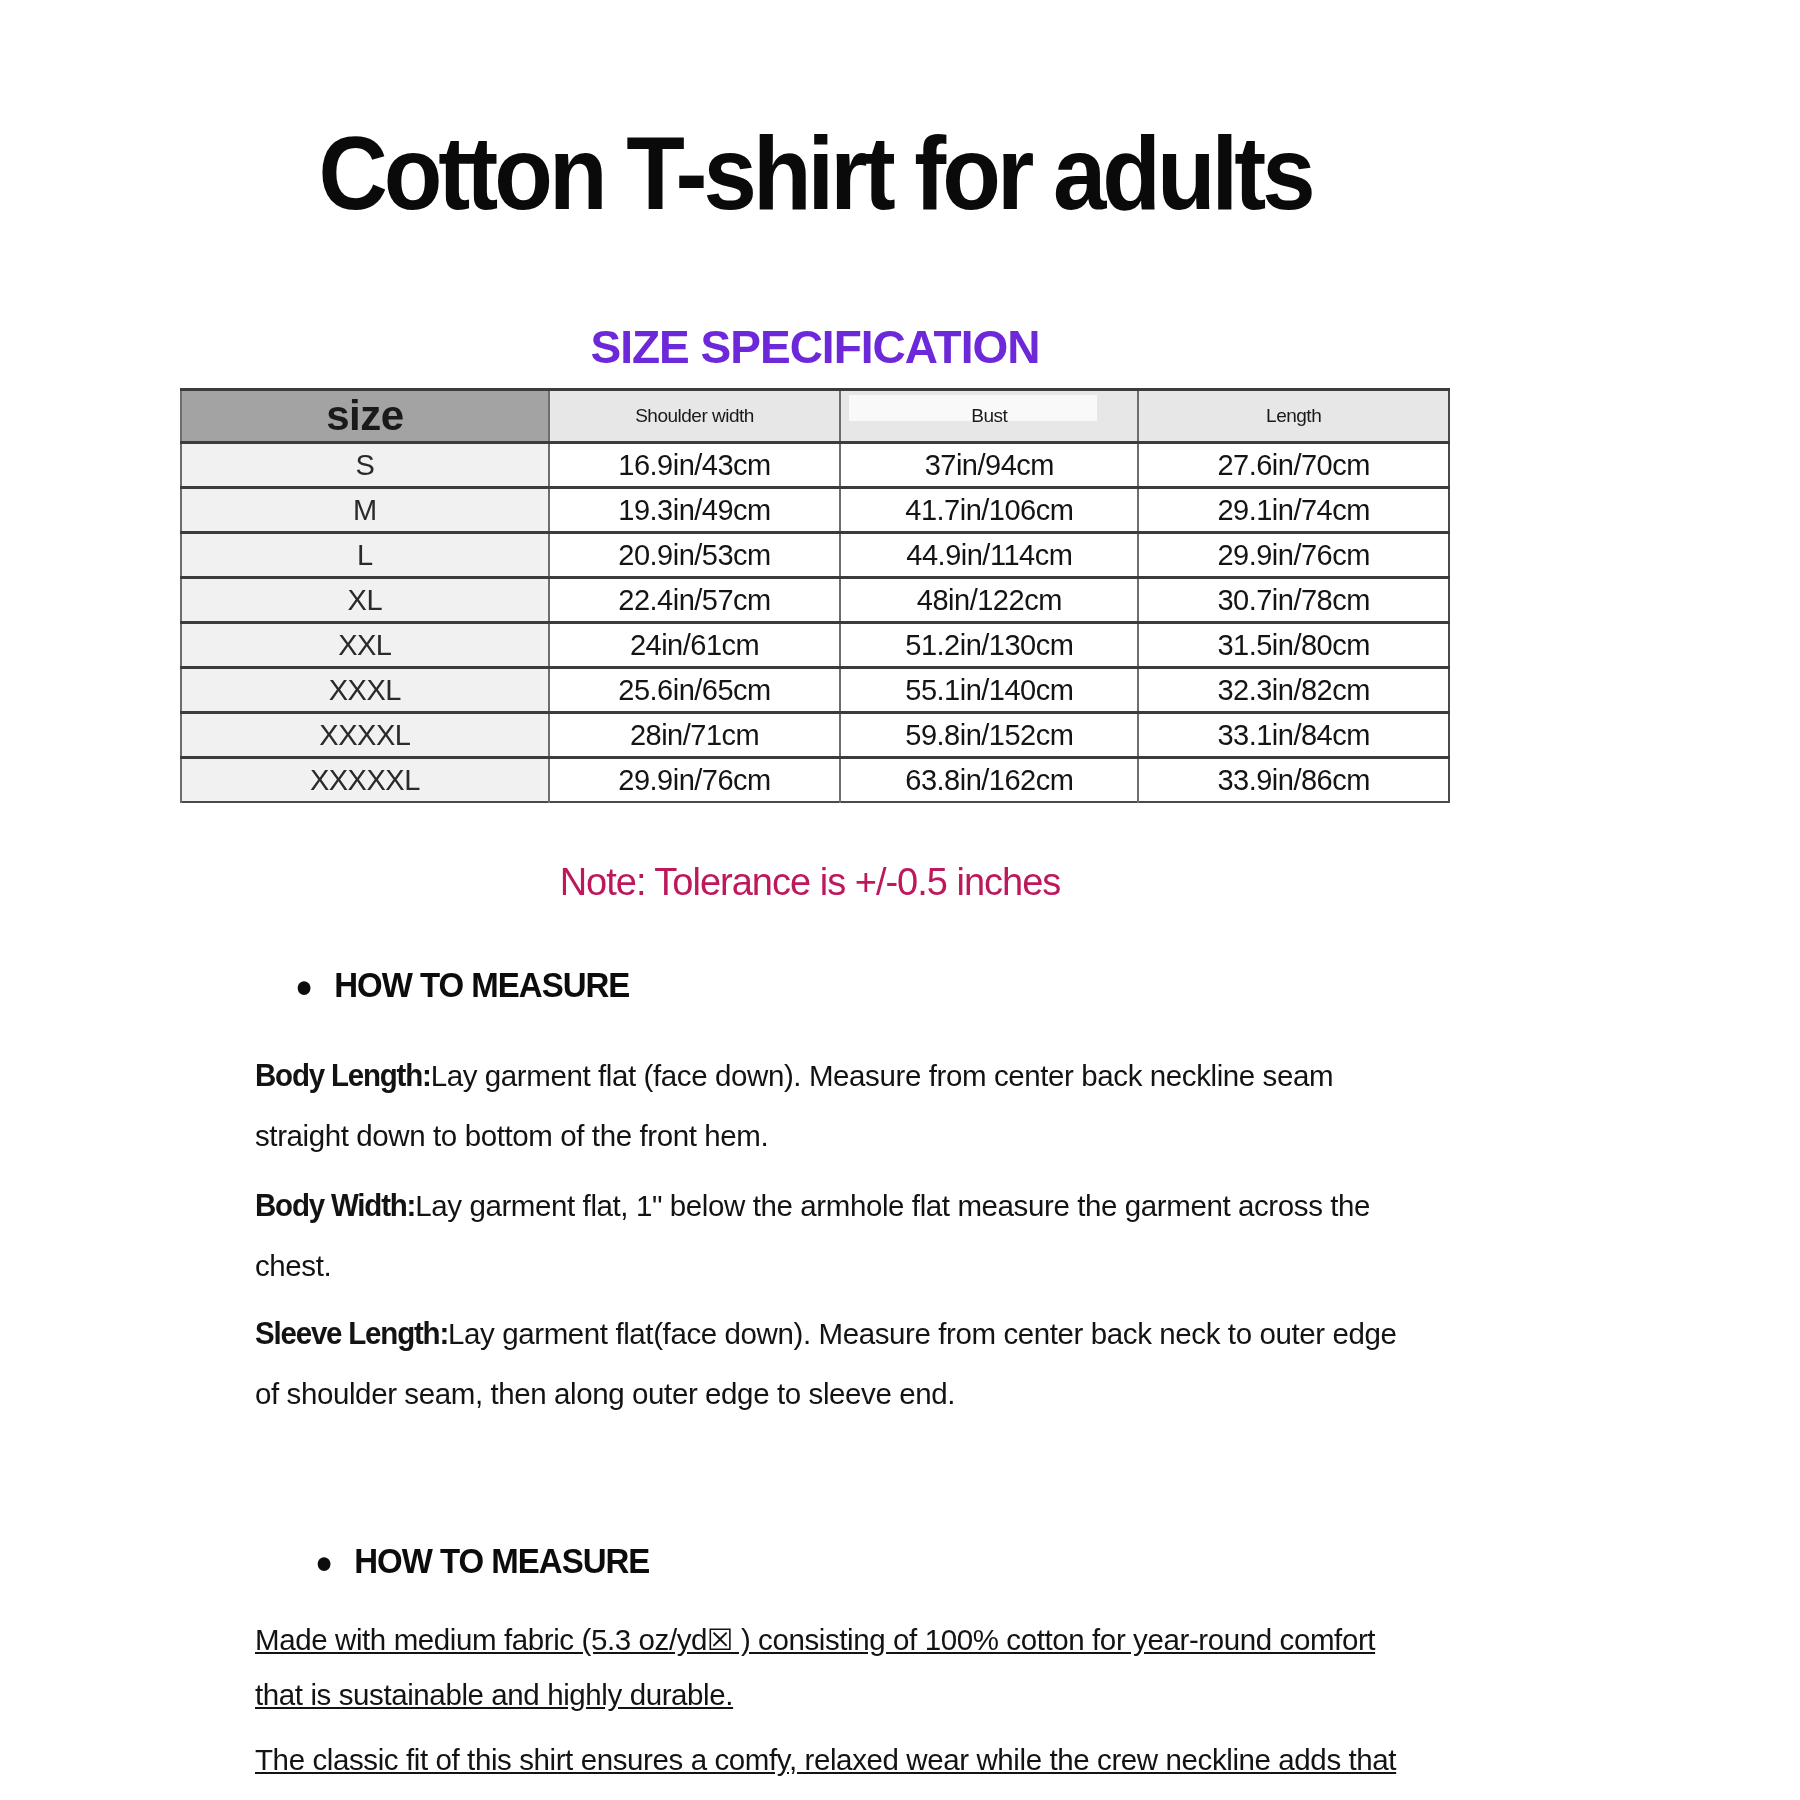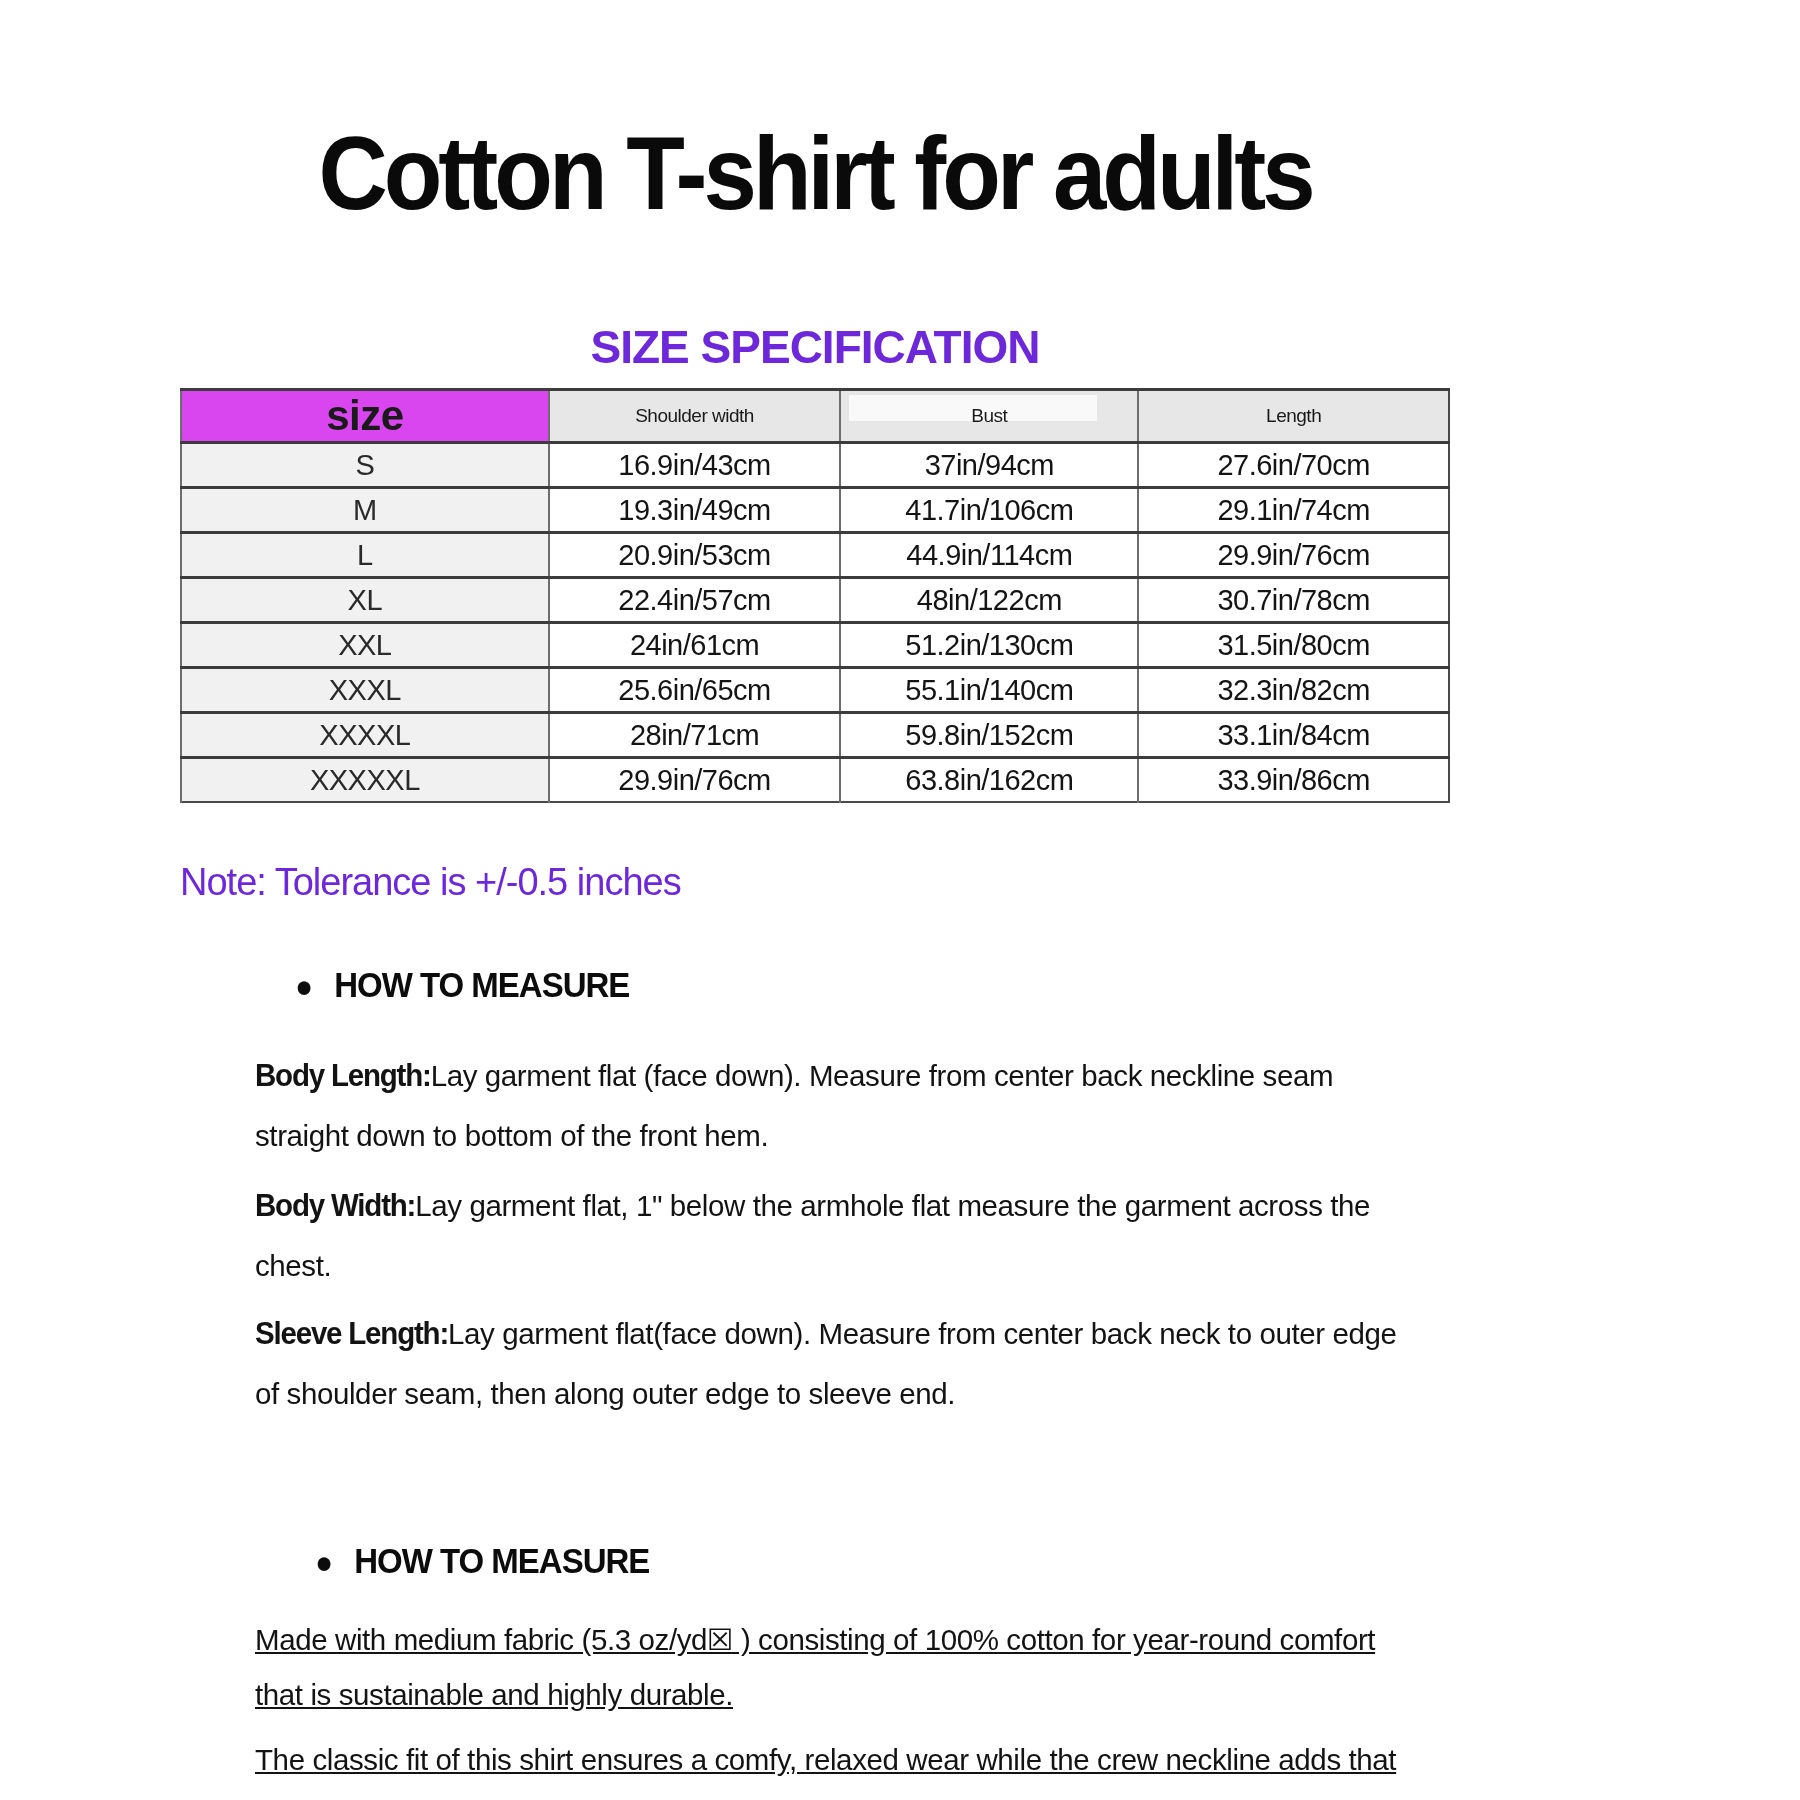--- a/index.html
+++ b/index.html
@@ -55,21 +55,21 @@
   table.size-table th{
     background:#e7e7e7;
     height:50px;
     font-size:19px;
     font-weight:400;
     color:#1a1a1a;
   }
   table.size-table th.size-head{
     font-size:42px;
     font-weight:700;
-    background:#d946ef;
+    background:#a3a3a3;
   }
   table.size-table th.bust-head{
     background:linear-gradient(#e7e7e7,#e7e7e7);
     position:relative;
   }
   table.size-table th.bust-head::before{
     content:"";
     position:absolute;left:8px;top:4px;right:40px;height:26px;
     background:#fbfbfb;opacity:.9;
     z-index:0;
@@ -85,24 +85,24 @@
   table.size-table td.size-cell{
     background:#f1f1f1;
     font-weight:400;
     color:#2a2a2a;
   }
 
   
   .note{
     width:1270px;
     margin:58px auto 0 auto;
-    text-align:left;
+    text-align:center;
     font-size:38px;
     letter-spacing:-1px;
-    color:#6d28d9;
+    color:#be185d;
     padding-right:10px;
     box-sizing:border-box;
   }
 
   
   .section{margin-left:255px;margin-right:215px;}
   .sec-heading{
     display:flex;align-items:center;gap:22px;
     font-size:33px;font-weight:700;letter-spacing:-1px;
     color:#0c0c0c;

